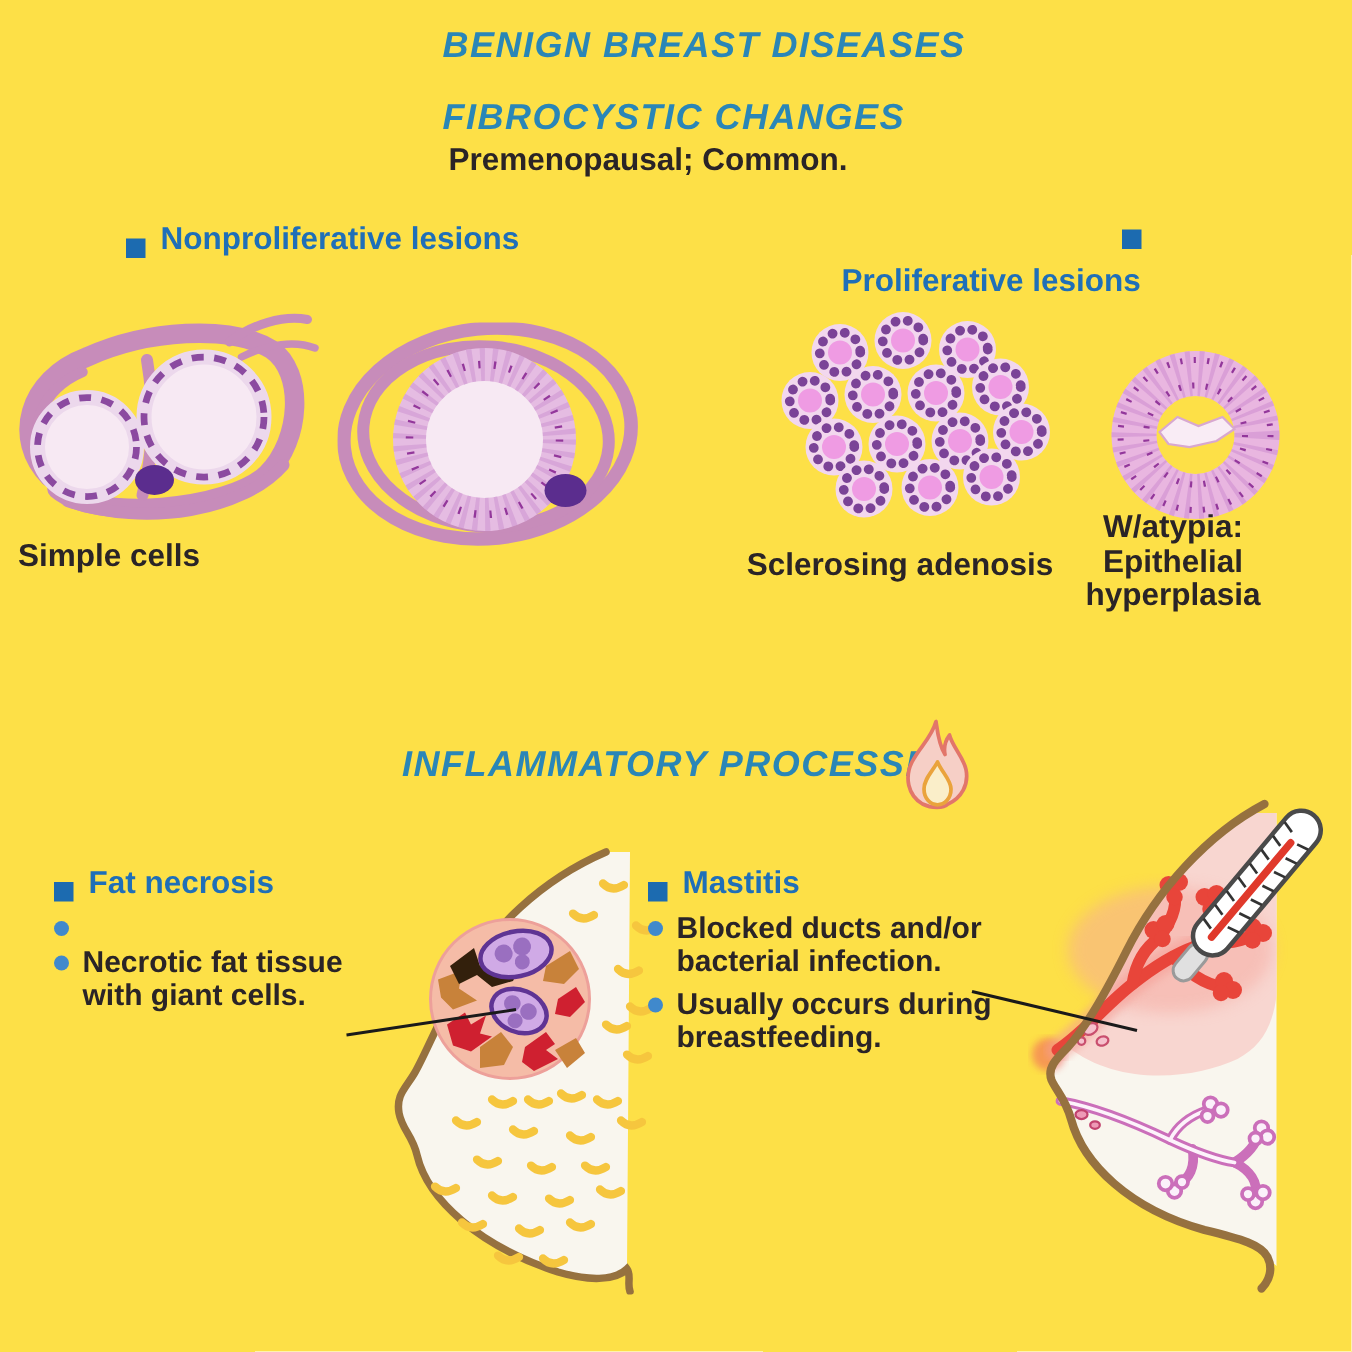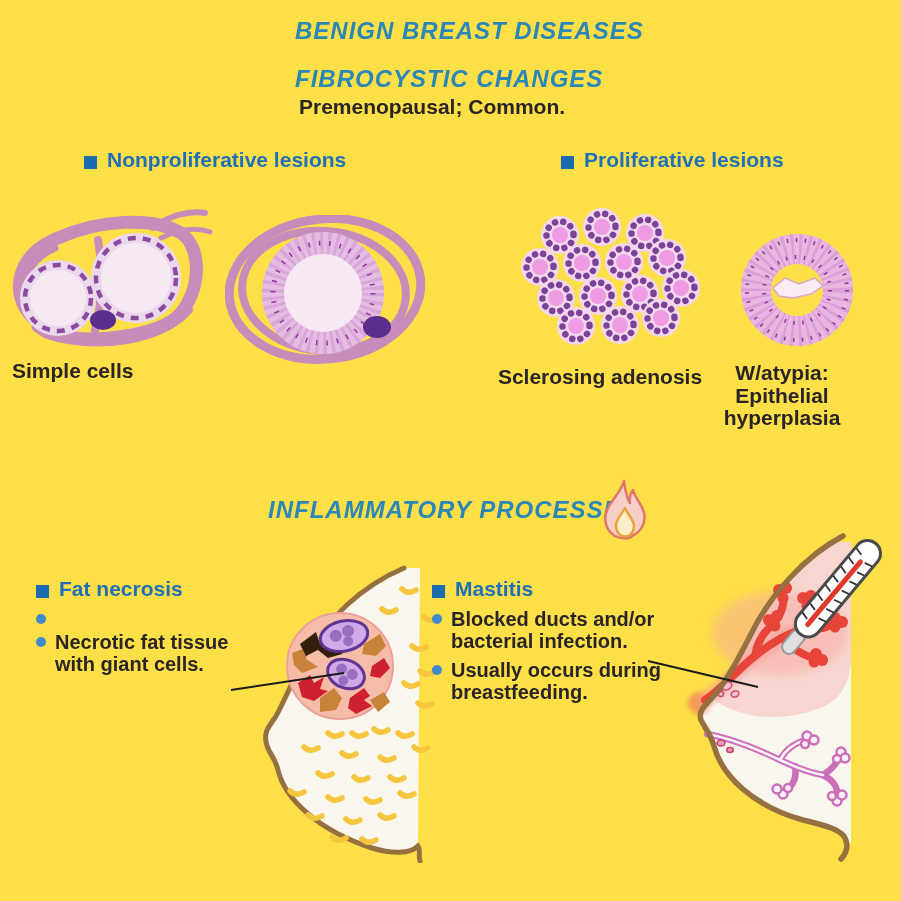--- a/index.html
+++ b/index.html
@@ -1,21 +1,21 @@
 <!DOCTYPE html>
 <html><head>
 <meta charset="utf-8">
 <style>
   html,body{margin:0;padding:0;background:#fff;}
   #canvas{position:relative;width:901px;height:901px;background:#fde047;overflow:hidden;
           font-family:"Liberation Sans",sans-serif;color:#2a2427;}
   .abs{position:absolute;}
   .title{font-style:italic;font-weight:bold;font-size:24px;color:#2a86b7;letter-spacing:1px;}
   .note{font-weight:bold;font-size:21px;color:#2a2427;}
-  .sec-head{display:flex;align-items:center;gap:10px;font-weight:bold;font-size:21px;color:#1f6fb8;}
+  .sec-head{display:flex;align-items:flex-end;gap:10px;font-weight:bold;font-size:21px;color:#1f6fb8;}
   .sq{width:13px;height:13px;background:#1c6bb0;flex:none;margin-top:5px;}
   .il-label{font-weight:bold;font-size:21px;color:#2a2427;line-height:1.08;}
   .center{text-align:center;}
   .bullet-row{display:flex;align-items:flex-start;gap:9px;font-weight:bold;font-size:20px;
               color:#2a2427;line-height:1.1;margin-top:7px;}
   .dot{width:10px;height:10px;border-radius:50%;background:#4089cc;flex:none;margin-top:6px;}
   svg{display:block;}
 </style>
 </head>
 <body>
@@ -23,21 +23,21 @@
 <div id="canvas">
 
   <div class="abs title" style="left:295px;top:17px;">BENIGN BREAST DISEASES</div>
   <div class="abs title" style="left:295px;top:65px;">FIBROCYSTIC CHANGES</div>
   <div class="abs note" style="left:299px;top:95px;">Premenopausal; Common.</div>
 
   <div class="abs sec-head" style="left:84px;top:148px;">
     <span class="sq"></span>
     <span>Nonproliferative lesions</span>
   </div>
-  <div class="abs sec-head" style="left:561px;top:148px;">
+  <div class="abs sec-head" style="left:561px;top:148px;flex-direction:column;">
     <span class="sq"></span>
     <span>Proliferative lesions</span>
   </div>
 
   <svg class="abs" style="left:3px;top:198px;" width="212" height="162" viewBox="0 0 212 162">
     <g fill="none" stroke="#c78cba" stroke-linecap="round">
       <path d="M 30,120 C 5,95 15,55 55,40 C 95,22 150,18 178,35 C 200,50 198,95 175,118 C 150,142 60,150 35,128" stroke-width="13"></path>
       <path d="M 42,136 C 95,154 160,142 186,112" stroke-width="8"></path>
       <path d="M 28,110 C 14,90 24,62 52,50" stroke-width="7"></path>
       <path d="M 150,30 C 165,18 186,12 202,15" stroke-width="6"></path>
@@ -100,21 +100,21 @@
 
   <svg class="abs" style="left:733px;top:228px;" width="140" height="125" viewBox="0 0 140 125">
     <g>
       <circle cx="64" cy="62" r="41" fill="none" stroke="#e9b6e0" stroke-width="30"></circle>
       <circle cx="64" cy="62" r="41" fill="none" stroke="#c783cc" stroke-width="30" stroke-dasharray="2.5 5" opacity="0.45"></circle>
       <circle cx="64" cy="62" r="50" fill="none" stroke="#93379b" stroke-width="4" stroke-dasharray="1.5 7.5"></circle>
       <circle cx="64" cy="62" r="33" fill="none" stroke="#93379b" stroke-width="4" stroke-dasharray="1.5 7.5"></circle>
     </g>
     <path d="M 40,60 L 52,50 L 66,56 L 82,50 L 90,58 L 78,66 L 60,70 L 46,68 Z" fill="#f9ecf5" stroke="#d8a8d0" stroke-width="1.5"></path>
   </svg>
-  <div class="abs il-label center" style="left:712px;top:362px;width:140px;">
+  <div class="abs il-label center" style="left:712px;top:341px;width:140px;">
     <div>W/atypia:</div>
     <div>Epithelial</div>
     <div>hyperplasia</div>
   </div>
 
   <div class="abs title" style="left:268px;top:496px;">INFLAMMATORY PROCESSES</div>
   <svg class="abs" style="left:597px;top:478px;" width="54" height="64" viewBox="0 0 54 64">
     <path d="M 27,3 C 24,14 16,20 11,30 C 6,40 8,52 18,58 C 24,61 32,61 35,58 C 44,54 49,45 47,35 C 45,26 38,20 36,12 C 33,16 32,20 33,25 C 29,19 28,10 27,3 Z" fill="#f6cfc6" stroke="#e2766a" stroke-width="2.5" stroke-linejoin="round"></path>
     <path d="M 28,30 C 25,36 19,41 19,48 C 19,54 23,58.5 28,58.5 C 33,58.5 37,54 37,48 C 37,42 31,37 28,30 Z" fill="#faeec9" stroke="#eaa33c" stroke-width="2.5" stroke-linejoin="round"></path>
   </svg>

